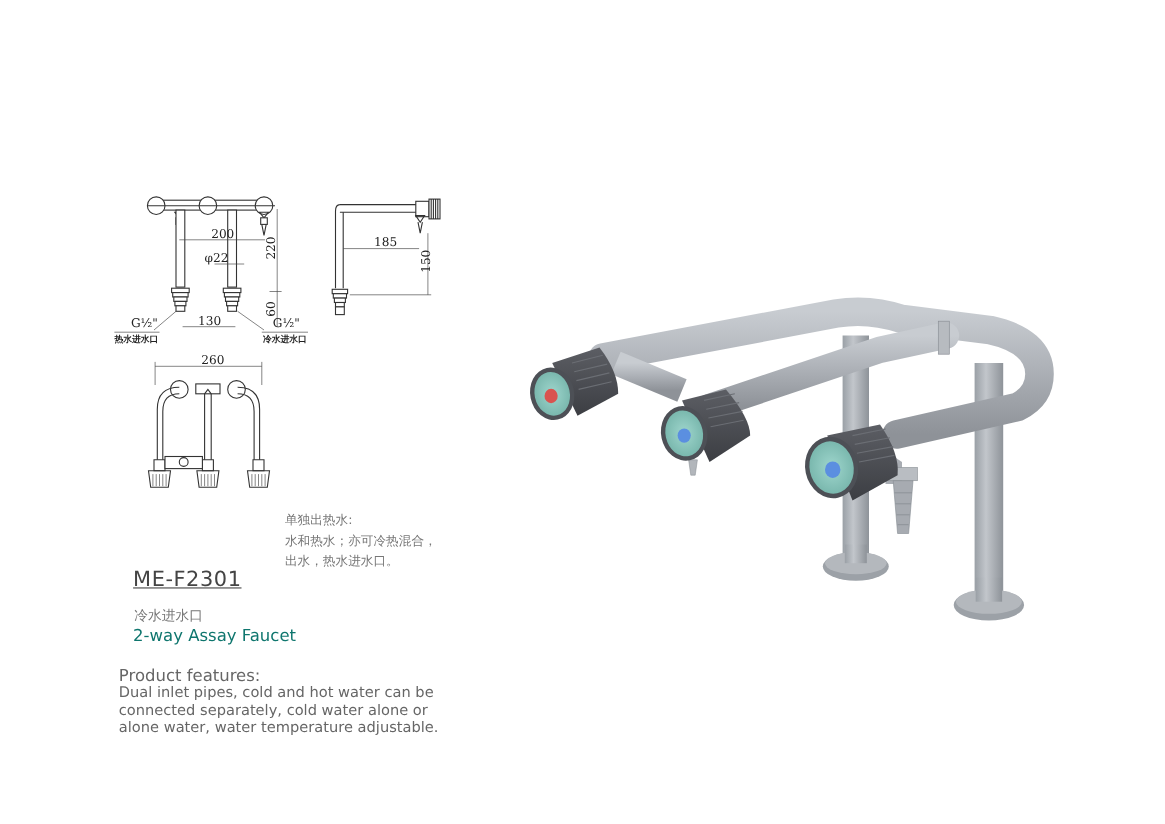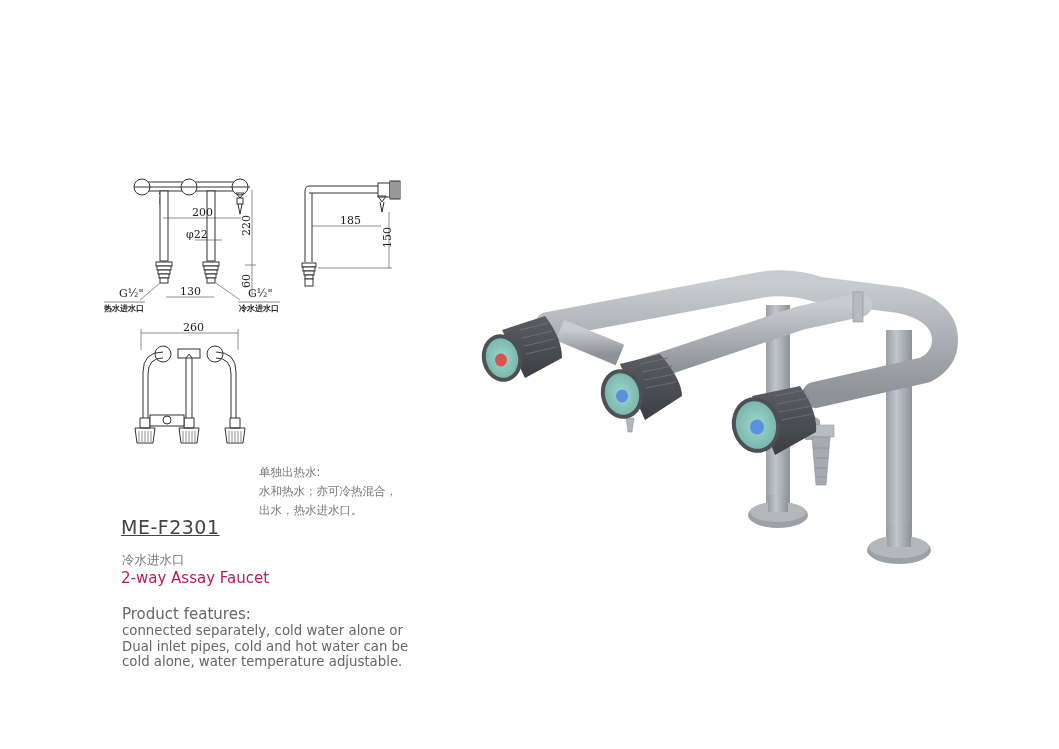--- a/index.html
+++ b/index.html
@@ -8,24 +8,24 @@
   .abs { position: absolute; }
   svg { position: absolute; overflow: visible; }
   .tech-line { stroke: #333; stroke-width: 1; fill: none; }
   .tech-fill { stroke: #333; stroke-width: 1; fill: #fff; }
   .dim { stroke: #444; stroke-width: 0.6; fill: none; }
   .dim-text { font-family: "DejaVu Serif", "Liberation Serif", serif; font-size: 11px; fill: #222; }
   .cn-label { font-family: "DejaVu Sans", sans-serif; font-size: 8px; fill: #222; font-weight: bold; }
 
   #model { left: 121px; top: 516px; font-size: 19px; color: #444; letter-spacing: 0.5px; text-decoration: underline; }
   #name-cn { left: 122px; top: 552px; font-size: 12.5px; color: #777; }
-  #name-en { left: 121px; top: 569px; font-size: 15px; color: #be185d; }
+  #name-en { left: 121px; top: 569px; font-size: 15px; color: #0f766e; }
   #cn-features { left: 259px; top: 463px; font-size: 11.5px; color: #777; line-height: 19px; width: 180px; }
   #cn-features .title { display:block; }
-  #en-features { left: 122px; top: 606px; font-size: 13.3px; color: #666; line-height: 15.6px; width: 320px; }
+  #en-features { left: 108px; top: 606px; font-size: 13.3px; color: #666; line-height: 15.6px; width: 320px; }
   #en-features .title { font-size: 15px; color: #666; display:block; line-height: 17px; }
 </style>
 </head>
 <body>
 
 <svg style="left:0;top:0;width:1059px;height:749px;" viewBox="0 0 1059 749">
   <g>
 
     <rect class="tech-fill" x="140" y="182" width="102" height="9"></rect>
     <circle class="tech-fill" cx="142" cy="187" r="8"></circle>
@@ -211,16 +211,16 @@
   <div>水和热水；亦可冷热混合，</div>
   <div>出水，热水进水口。</div>
 </div>
 
 <div id="model" class="abs">ME-F2301</div>
 <div id="name-cn" class="abs">冷水进水口</div>
 <div id="name-en" class="abs">2-way Assay Faucet</div>
 
 <div id="en-features" class="abs">
   <span class="title">Product features:</span>
+  <div>Dual inlet pipes, cold and hot water can be</div>
   <div>connected separately, cold water alone or</div>
-  <div>Dual inlet pipes, cold and hot water can be</div>
-  <div>cold alone, water temperature adjustable.</div>
+  <div>alone water, water temperature adjustable.</div>
 </div>
 
 </body></html>

